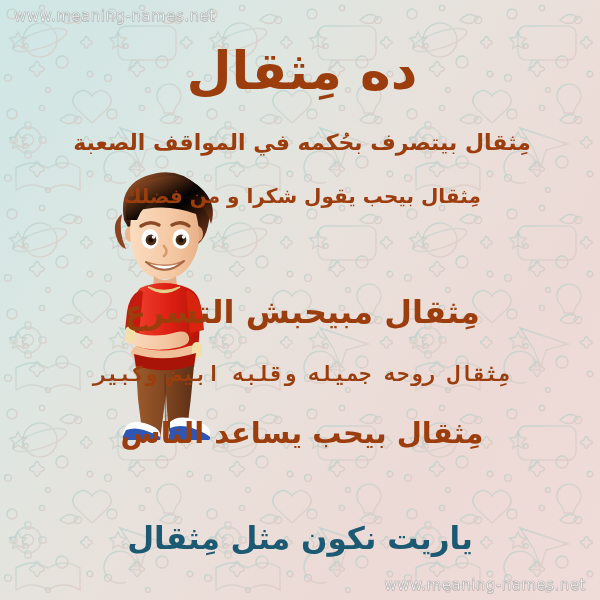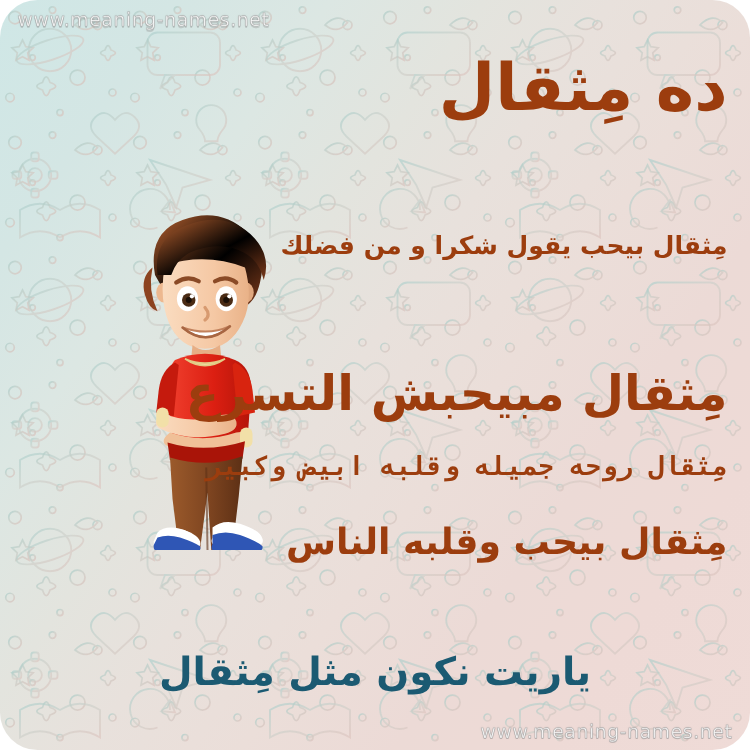--- a/index.html
+++ b/index.html
@@ -19,21 +19,20 @@
       linear-gradient(125deg,
         #cfe7e6 0%,
         #d4e6e4 14%,
         #dce7e3 26%,
         #e3e4de 38%,
         #e8e1dc 48%,
         #ebded9 60%,
         #ecdad6 72%,
         #eedad6 84%,
         #efdbd7 100%);
-    border-radius: 30px;
   }
 
   
   .doodles {
     position: absolute;
     inset: 0;
     pointer-events: none;
   }
   .doodles svg { display: block; width: 100%; height: 100%; }
 
@@ -72,21 +71,21 @@
     width: 560px;
     height: 600px;
     direction: rtl;
     text-align: right;
   }
 
   .line {
     position: absolute;
     right: 0;
     width: 100%;
-    text-align: right;
+    text-align: center;
     color: #9c3d0e;
     font-family: "DejaVu Sans", "Liberation Sans", sans-serif;
     font-weight: 700;
     white-space: nowrap;
     line-height: 1.05;
     paint-order: stroke fill;
     -webkit-text-stroke: 3px #ffffff;
     text-shadow:
        1px 0 0 #fff, -1px 0 0 #fff, 0 1px 0 #fff, 0 -1px 0 #fff,
        2px 0 0 #fff, -2px 0 0 #fff, 0 2px 0 #fff, 0 -2px 0 #fff;
@@ -98,21 +97,21 @@
   }
 
   #title {
     top: 44px;
     font-size: 52px;
     -webkit-text-stroke: 4px #ffffff;
   }
   #line-1 { top: 131px; font-size: 22px; -webkit-text-stroke: 2.5px #fff; }
   #line-2 { top: 186px; font-size: 20px; -webkit-text-stroke: 2.5px #fff; }
   #line-3 { top: 239px; font-size: 38px; -webkit-text-stroke: 3.5px #fff; }
-  #line-4 { top: 296px; font-size: 39px; -webkit-text-stroke: 3px #fff; }
+  #line-4 { top: 296px; font-size: 32px; -webkit-text-stroke: 3px #fff; }
   #line-5 { top: 365px; font-size: 21px; font-family: Liberation Mono, monospace; -webkit-text-stroke: 2.5px #fff; }
   #line-6 { top: 418px; font-size: 29px; -webkit-text-stroke: 3px #fff; }
 
   #closing {
     position: absolute;
     left: 0;
     right: 0;
     top: 520px;
     text-align: center;
     direction: rtl;
@@ -294,36 +293,39 @@
       </g>
     </svg>
   </div>
 
   <div id="text-col">
 
     <div class="line" id="title">
       <span>ده مِثقال</span>
     </div>
 
+    <div class="line" id="line-1">
+      <span>مِثقال بيتصرف بحُكمه في المواقف الصعبة</span>
+    </div>
 
     <div class="line" id="line-2">
       <span>مِثقال بيحب يقول شكرا و من فضلك</span>
     </div>
 
 
     <div class="line" id="line-4">
       <span>مِثقال مبيحبش التسرع</span>
     </div>
 
     <div class="line" id="line-5">
       <span>مِثقال روحه جميله وقلبه ابيض وكبير</span>
     </div>
 
     <div class="line" id="line-6">
-      <span>مِثقال بيحب وقلبه الناس</span>
+      <span>مِثقال بيحب يساعد الناس</span>
     </div>
   </div>
 
   <div id="closing">
     <span>ياريت نكون مثل مِثقال</span>
   </div>
 
 </div>
 
 </body></html>

